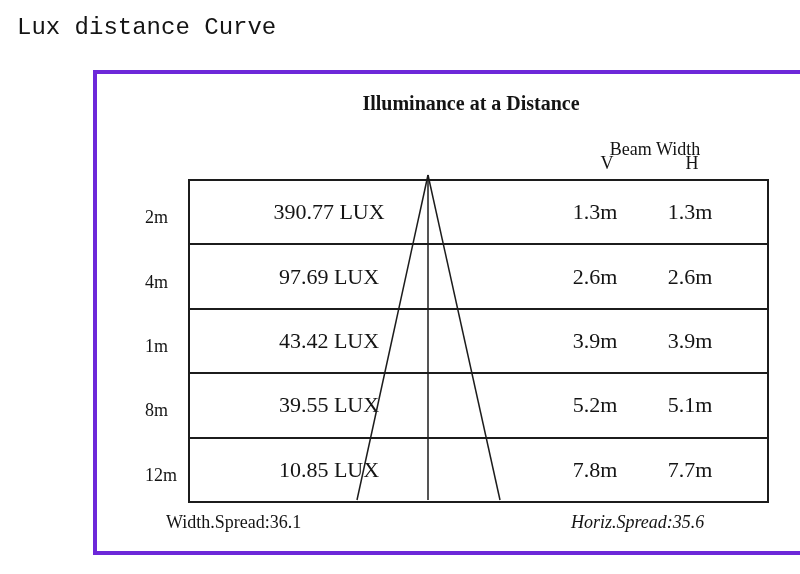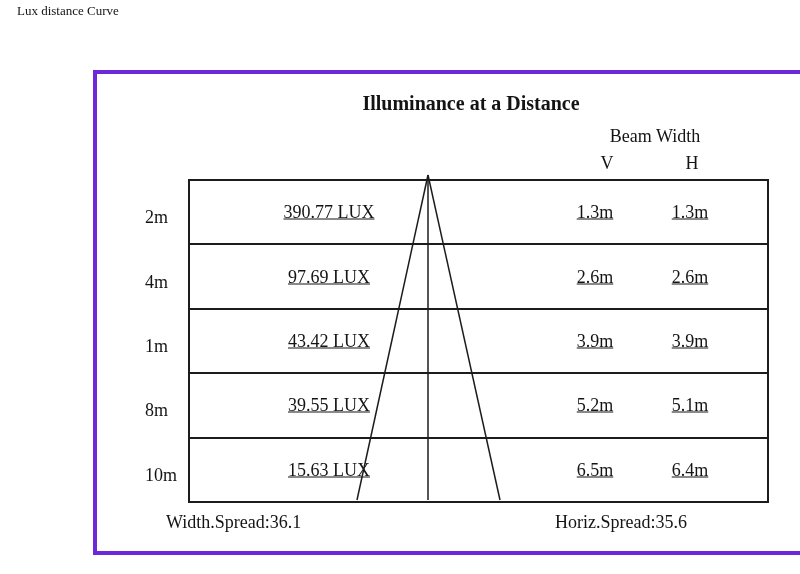--- a/index.html
+++ b/index.html
@@ -8,24 +8,25 @@
     background: #ffffff;
     color: #141414;
     font-family: "Liberation Serif", serif;
     position: relative;
     overflow: hidden;
   }
   .canvas { position: relative; width: 800px; height: 574px; }
 
   .page-title {
     position: absolute;
-    left: 17px; top: 3px;
-    font-size: 13px;
+    left: 17px; top: 14px;
+    font-size: 24px;
     font-weight: normal;
     white-space: nowrap;
+    font-family: Liberation Mono, monospace;
   }
 
   .panel {
     position: absolute;
     left: 45px; top: 70px;
     width: 717px; height: 485px;
     border: 4px solid #6d28d9;
     background: transparent;
     margin-left: 48px;
   }
@@ -35,21 +36,21 @@
     transform: translateX(-50%);
     white-space: nowrap;
   }
   .panel-title {
     left: 374px; top: 18px;
     font-size: 20px;
     font-weight: bold;
   }
   .hdr { font-size: 18px; }
   .hdr-cb { left: 232px; top: 58px; }
-  .hdr-bw { left: 558px; top: 52px; font-family: Liberation Serif, serif; }
+  .hdr-bw { left: 558px; top: 65px; font-family: Liberation Serif, serif; }
   .hdr-v  { left: 510px; top: 79px; }
   .hdr-h  { left: 595px; top: 79px; }
 
   .lux-table {
     position: absolute;
     left: 91px; top: 105px;
     width: 581px; height: 324px;
     border: 2px solid #1c1c1c;
     display: flex;
     flex-direction: column;
@@ -57,44 +58,43 @@
   .row {
     flex: 1;
     position: relative;
     border-bottom: 2px solid #1c1c1c;
   }
   .row:last-child { border-bottom: none; }
   .cell {
     position: absolute;
     top: 50%;
     transform: translate(-50%, -50%);
-    font-size: 18px;
+    font-size: 22px;
     white-space: nowrap;
-    text-decoration: underline;
   }
   .cell.lux { left: 139px; }
   .cell.v   { left: 405px; }
   .cell.h   { left: 500px; }
   .dist {
     position: absolute;
     left: -45px;
     top: calc(50% + 5px);
     transform: translateY(-50%);
     font-size: 18px;
     white-space: nowrap;
   }
 
   .footer-label {
     position: absolute;
     top: 438px;
     font-size: 18px;
     white-space: nowrap;
   }
   .footer-vert  { left: 69px; }
-  .footer-horiz { left: 458px; }
+  .footer-horiz { left: 474px; font-style: italic; }
 
   svg.overlay {
     position: absolute;
     left: 0; top: 0;
     width: 800px; height: 574px;
     pointer-events: none;
   }
 </style>
 </head>
 <body>
@@ -137,27 +137,27 @@
         <span class="cell h">3.9m</span>
       </div>
 
       <div class="row">
         <span class="dist">8m</span>
         <span class="cell lux">39.55 LUX</span>
         <span class="cell v">5.2m</span>
         <span class="cell h">5.1m</span>
       </div>
 
+
       <div class="row">
-        <span class="dist">10m</span>
-        <span class="cell lux">15.63 LUX</span>
-        <span class="cell v">6.5m</span>
-        <span class="cell h">6.4m</span>
+        <span class="dist">12m</span>
+        <span class="cell lux">10.85 LUX</span>
+        <span class="cell v">7.8m</span>
+        <span class="cell h">7.7m</span>
       </div>
-
 
     </div>
 
     <div class="footer-label footer-vert">Width.Spread:36.1</div>
 
     <div class="footer-label footer-horiz">Horiz.Spread:35.6</div>
 
   </div>
 
   <svg class="overlay" viewBox="0 0 800 574">

